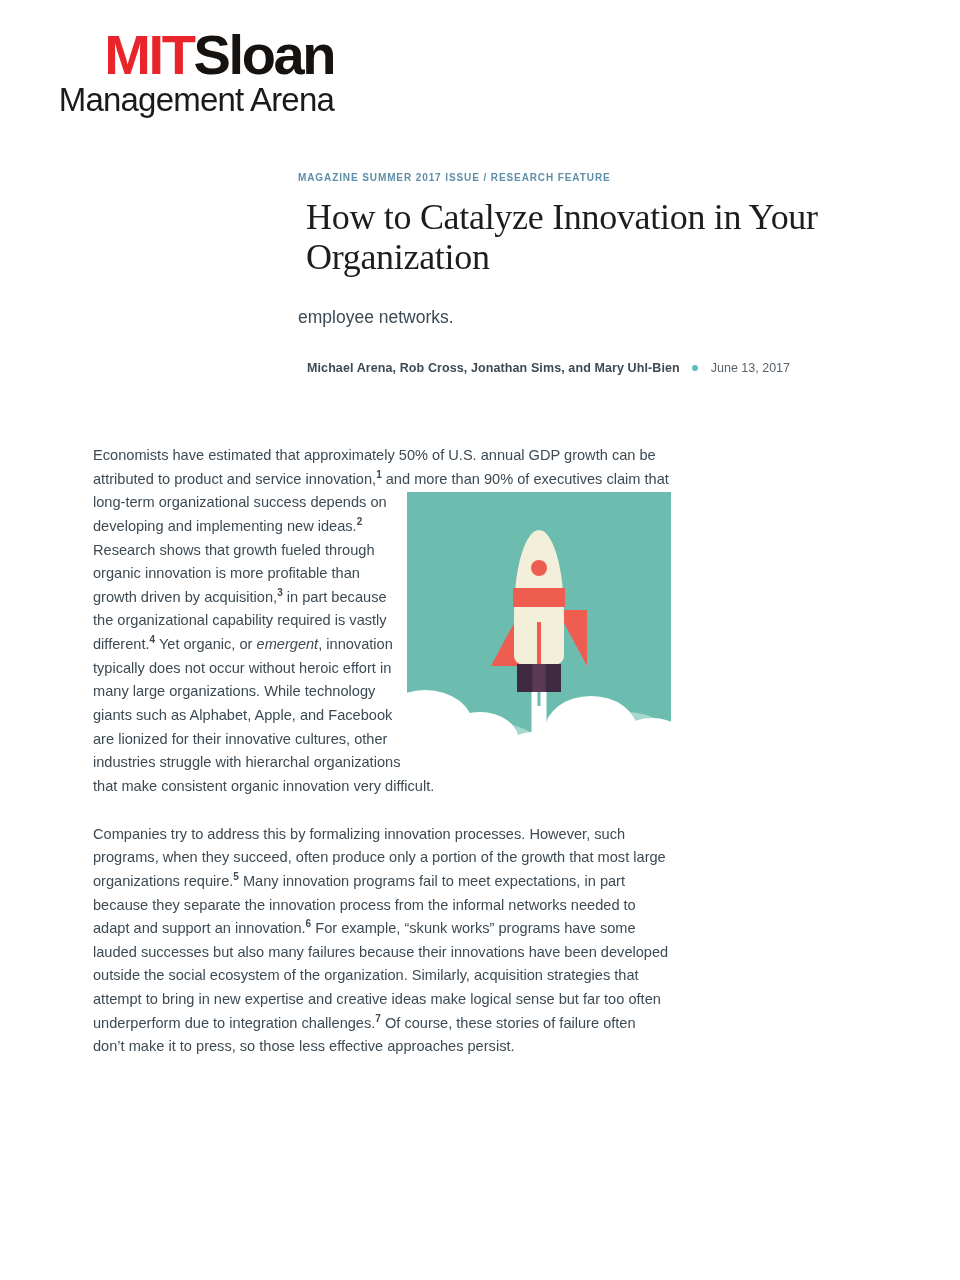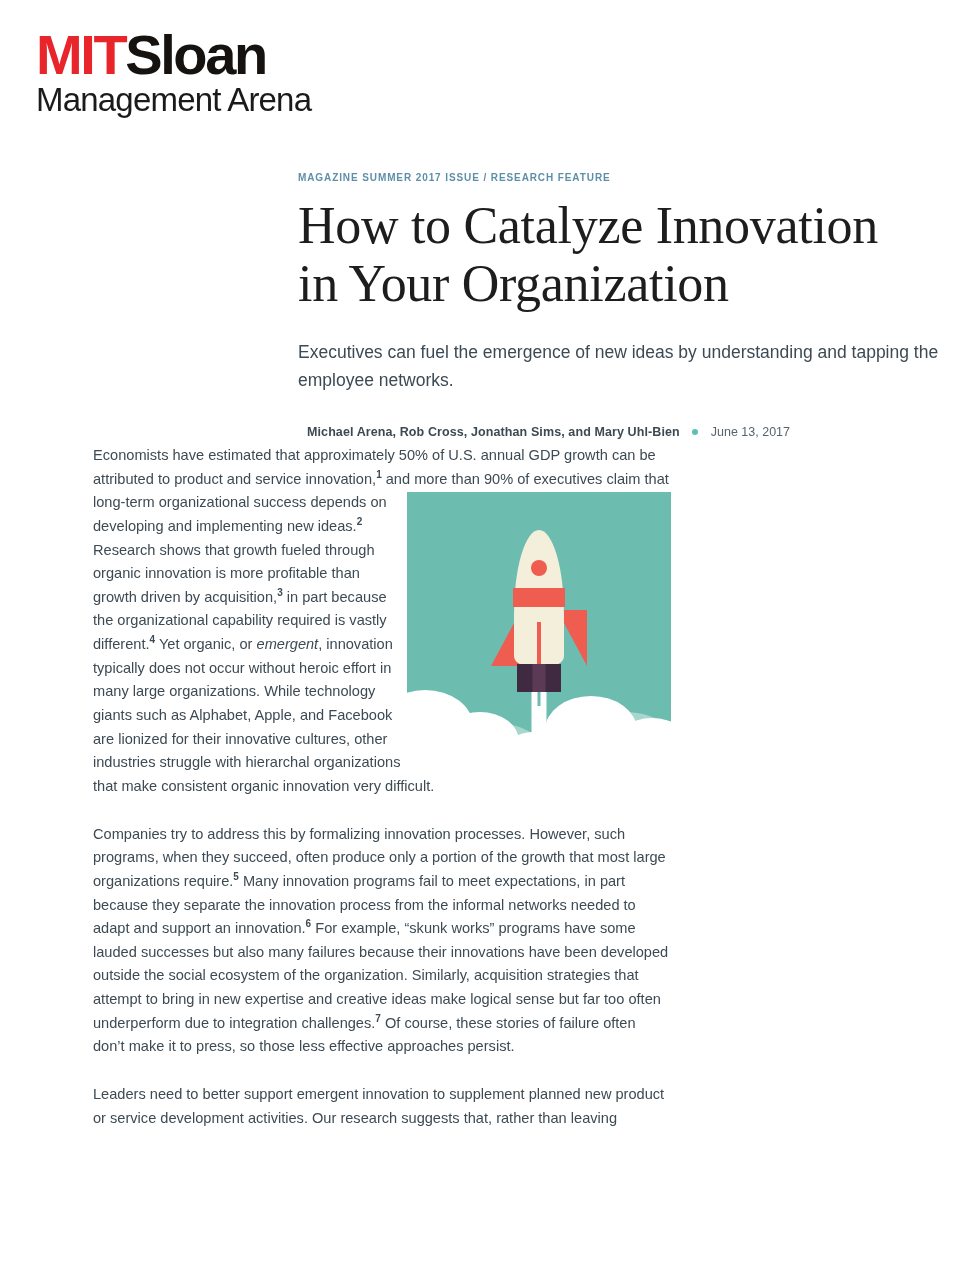--- a/index.html
+++ b/index.html
@@ -11,23 +11,24 @@
   }
   body {
     font-family: "Liberation Sans", sans-serif;
     color: #3d4a53;
     -webkit-font-smoothing: antialiased;
   }
 
   
   .masthead {
     position: absolute;
-    left: 36px;
+    left: 44px;
     top: 28px;
     width: 290px;
+    text-align: right;
   }
   .logo-line1 {
     font-family: "Liberation Sans", sans-serif;
     font-weight: bold;
     font-size: 56px;
     line-height: 0.95;
     letter-spacing: -2.4px;
     white-space: nowrap;
     margin: 0;
   }
@@ -54,25 +55,25 @@
   .kicker {
     font-size: 10px;
     font-weight: bold;
     letter-spacing: 0.9px;
     color: #5e8fa8;
     margin: 0 0 14px 0;
     white-space: nowrap;
   }
   .headline {
     font-family: "Liberation Serif", serif;
-    font-size: 52px;
+    font-size: 36px;
     line-height: 1.12;
     font-weight: normal;
     color: #1d1d1d;
-    margin: 0;
+    margin: 8px;
     letter-spacing: -0.3px;
     width: 600px;
   }
   .deck {
     font-size: 17.5px;
     line-height: 1.58;
     color: #3d4a53;
     margin: 26px 0 0 0;
     width: 660px;
     white-space: nowrap;
@@ -265,21 +266,20 @@
   <p class="logo-line1">
     <span class="logo-mit">MIT</span><span class="logo-sloan">Sloan</span>
   </p>
   <p class="logo-line2">Management Arena</p>
 </div>
 
 <div class="article-header">
   <div class="kicker">MAGAZINE SUMMER 2017 ISSUE / RESEARCH FEATURE</div>
   <h1 class="headline">How to Catalyze Innovation in Your Organization</h1>
   <div class="deck">
-    <span class="deck-line">Executives can fuel the emergence of new ideas by understanding and tapping the</span>
     <span class="deck-line">employee networks.</span>
   </div>
   <div class="byline">
     <span class="authors">Michael Arena, Rob Cross, Jonathan Sims, and Mary Uhl-Bien</span>
     <span class="sep"></span>
     <span class="pubdate">June 13, 2017</span>
   </div>
 </div>
 
 <div class="article-body">
@@ -316,14 +316,13 @@
       <i style="left:138px; bottom:0px;  width:92px;  height:68px;"></i>
       <i style="left:206px; bottom:-10px;width:78px;  height:56px;"></i>
       <span class="base"></span>
     </div>
   </figure>
 
   <p><span>Economists have estimated that approximately 50% of U.S. annual GDP growth can be attributed to product and service innovation,</span><sup>1</sup><span> and more than 90% of executives claim that long-term organizational success depends on developing and implementing new ideas.</span><sup>2</sup><span> Research shows that growth fueled through organic innovation is more profitable than growth driven by acquisition,</span><sup>3</sup><span> in part because the organizational capability required is vastly different.</span><sup>4</sup><span> Yet organic, or </span><em>emergent</em><span>, innovation typically does not occur without heroic effort in many large organizations. While technology giants such as Alphabet, Apple, and Facebook are lionized for their innovative cultures, other industries struggle with hierarchal organizations that make consistent organic innovation very difficult.</span></p>
 
   <p><span>Companies try to address this by formalizing innovation processes. However, such programs, when they succeed, often produce only a portion of the growth that most large organizations require.</span><sup>5</sup><span> Many innovation programs fail to meet expectations, in part because they separate the innovation process from the informal networks needed to adapt and support an innovation.</span><sup>6</sup><span> For example, “skunk works” programs have some lauded successes but also many failures because their innovations have been developed outside the social ecosystem of the organization. Similarly, acquisition strategies that attempt to bring in new expertise and creative ideas make logical sense but far too often underperform due to integration challenges.</span><sup>7</sup><span> Of course, these stories of failure often don’t make it to press, so those less effective approaches persist.</span></p>
 
-  <p>Leaders need to better support emergent innovation to supplement planned new product or service development activities. Our research suggests that, rather than leaving</p>
 </div>
 
 </body></html>

